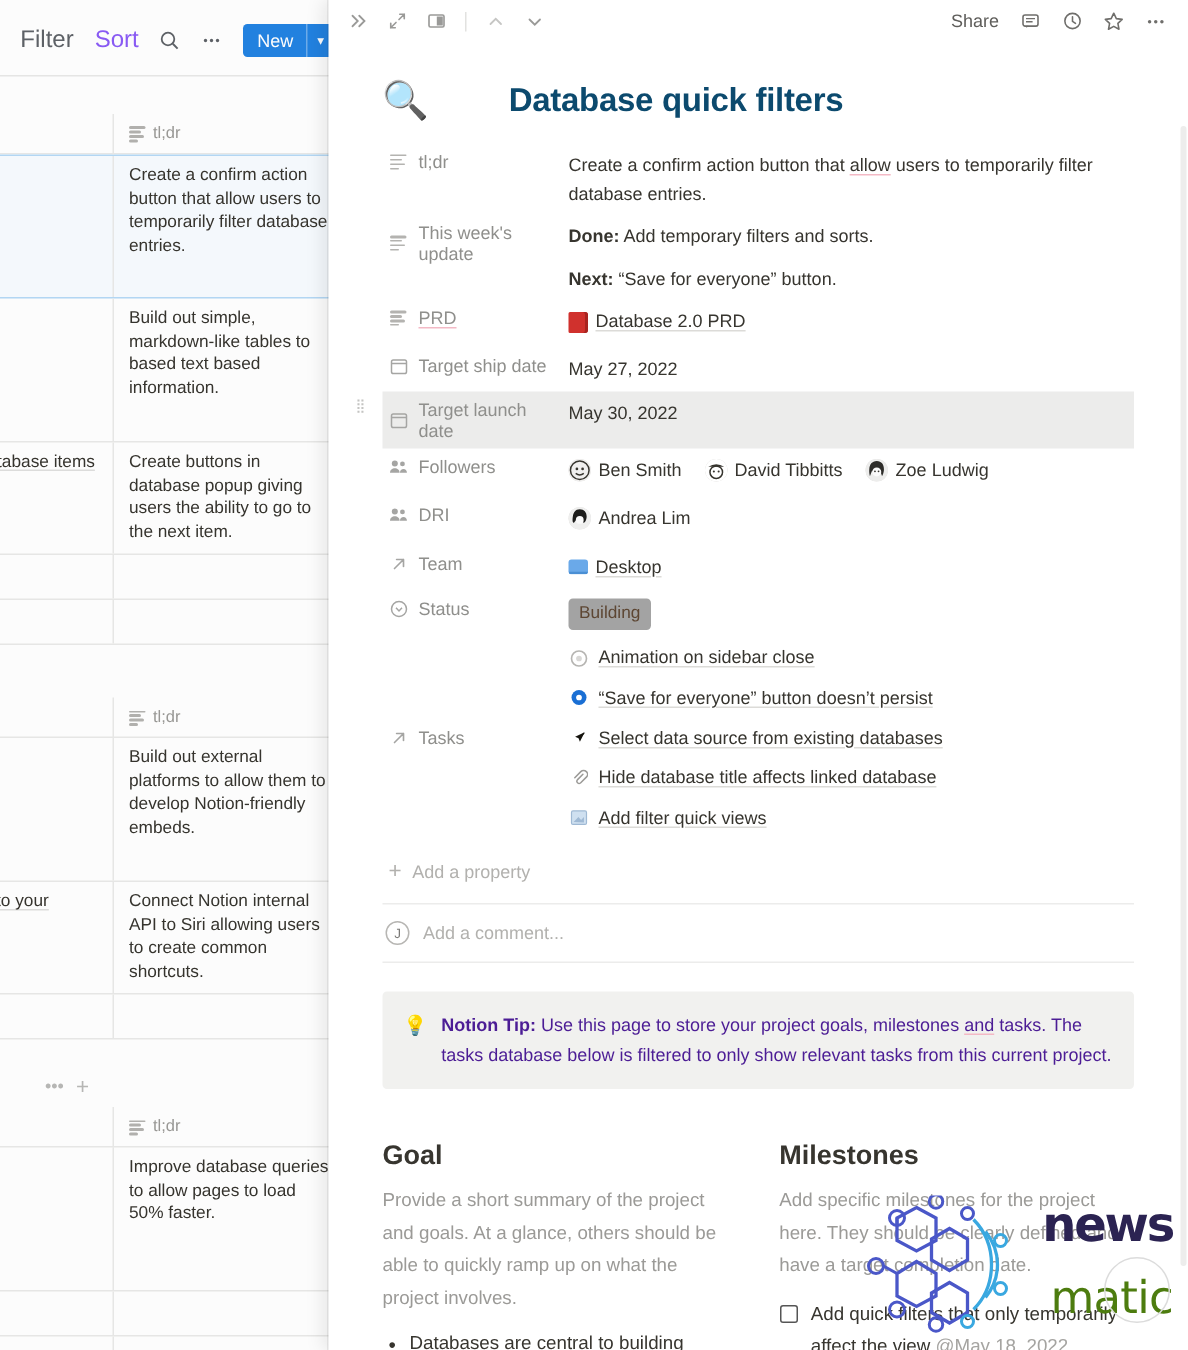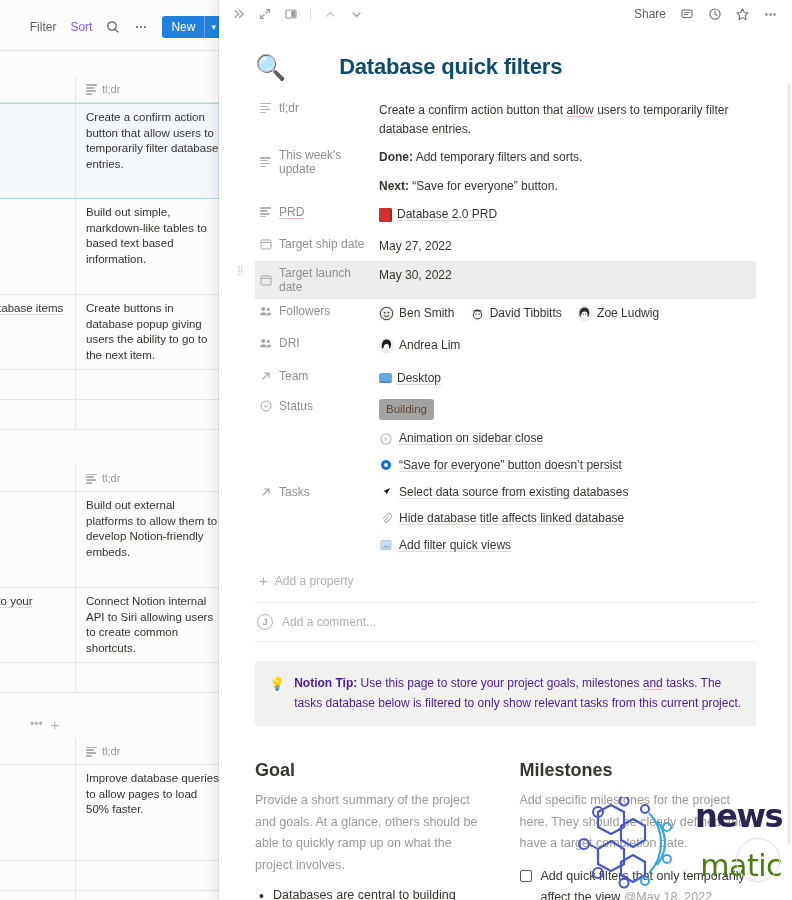--- a/index.html
+++ b/index.html
@@ -15,21 +15,21 @@
   .bg-layer {
     position: absolute; left: 0; top: 0; width: 230px; height: 900px;
     background: #ffffff; overflow: hidden;
   }
   .bg-inner { position: absolute; left: -120px; top: 0; width: 350px; }
 
   .db-toolbar {
     height: 40px; display: flex; align-items: center; justify-content: flex-end;
     gap: 14px; padding-right: 8px; padding-top: 14px;
   }
-  .db-tool { font-size: 12px; color: #5f6368; }
+  .db-tool { font-size: 16px; color: #5f6368; }
   .db-tool.blue { color: #8b5cf6; }
   .db-icon { width: 14px; height: 14px; display: inline-block; position: relative; color: #5f6368; }
   .new-btn {
     background: #2383e2; color: #fff; font-size: 12px; height: 22px;
     border-radius: 3px; display: flex; align-items: center; overflow: hidden;
   }
   .new-btn .lbl { padding: 0 9px; }
   .new-btn .sep { width: 1px; height: 22px; background: rgba(255,255,255,.35); }
   .new-btn .car { padding: 0 6px; font-size: 9px; }
 

